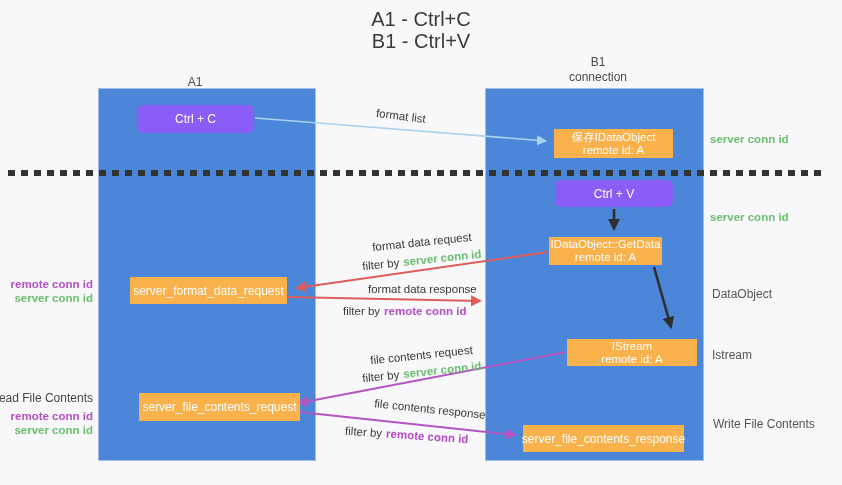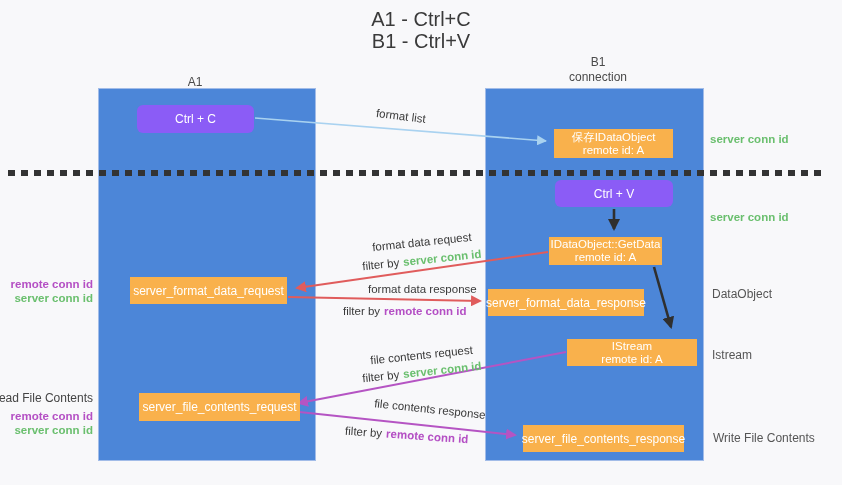--- a/index.html
+++ b/index.html
@@ -48,21 +48,21 @@
   .server-id { color:#6abf6e; }
   .gray-label { font-size:12px; color:#555; }
   .green-label { font-size:11.5px; font-weight:bold; color:#6abf6e; }
   .l-pair-1 { top:277px; }
   .l-read   { right:749px; top:391px; color:#444; font-size:12px; }
   .l-pair-2 { top:409px; }
   .r-server-1 { left:710px; top:133px; }
   .r-server-2 { left:710px; top:211px; }
   .r-dataobject { left:712px; top:243px;margin-top:44px; }
   .r-istream    { left:712px; top:348px; }
-  .r-write      { left:713px; top:431px; }
+  .r-write      { left:713px; top:417px; }
   
   .alabel { position:absolute; font-size:11.5px; color:#3a3a3a; white-space:nowrap; }
   .alabel .prefix { margin-right:4px; }
   .key-green  { color:#6abf6e; font-weight:bold; }
   .key-purple { color:#b44fc4; font-weight:bold; }
   .a-fmt-list  { left:376px; top:110px; transform:rotate(7deg); }
   .a-fdr       { left:372px; top:236px; transform:rotate(-6deg); }
   .a-fdr-filt  { left:362px; top:254px; transform:rotate(-6deg); }
   .a-fdresp    { left:368px; top:283px; }
   .a-fdresp-filt { left:343px; top:305px; }
@@ -134,23 +134,20 @@
 
   <div class="node orange n-getdata">
     <div class="ln">IDataObject::GetData</div>
     <div class="ln">remote id: A</div>
   </div>
 
   <div class="node orange n-fmt-req">
     <div class="single">server_format_data_request</div>
   </div>
 
-  <div class="node orange n-fmt-resp">
-    <div class="single">server_format_data_response</div>
-  </div>
 
   <div class="node orange n-istream">
     <div class="ln">IStream</div>
     <div class="ln">remote id: A</div>
   </div>
 
   <div class="node orange n-file-req">
     <div class="single">server_file_contents_request</div>
   </div>
 

